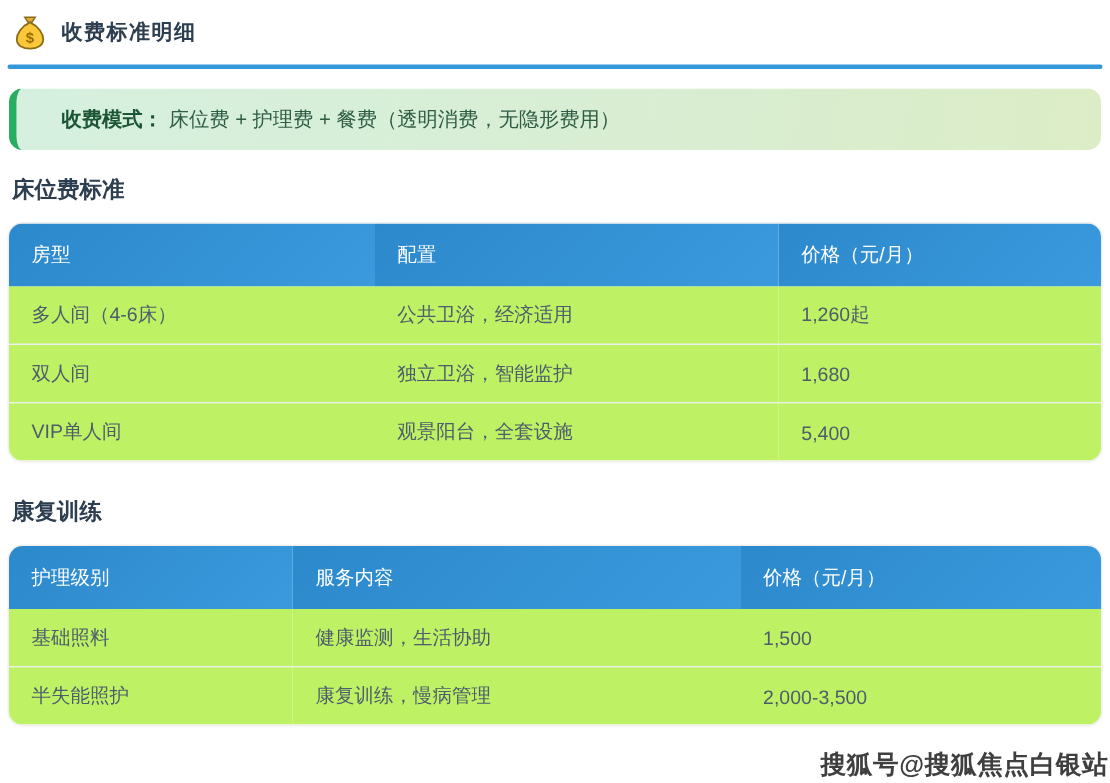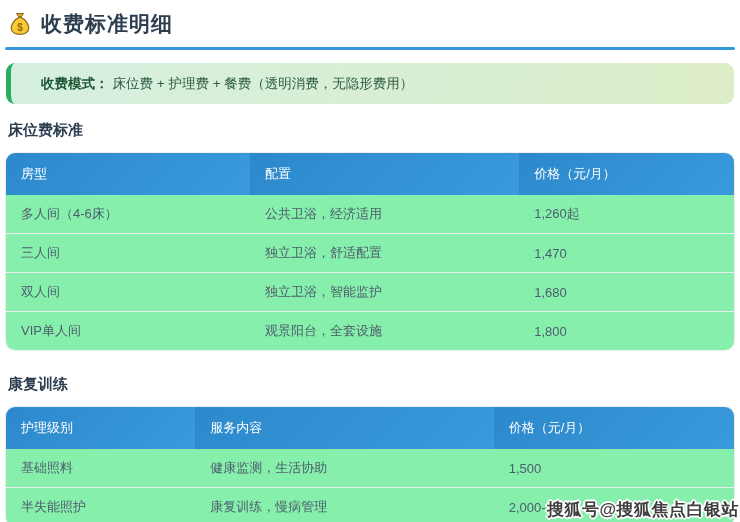--- a/index.html
+++ b/index.html
@@ -12,21 +12,21 @@
     position: relative;
   }
   .page { padding: 8px 5px 0 5px; }
 
   
   .page-header {
     display: flex; align-items: center; gap: 9px;
     padding: 2px 3px 9px 3px;
   }
   .page-title {
-    font-size: 21px; font-weight: bold; color: #2c3e50;
+    font-size: 14px; font-weight: bold; color: #2c3e50;
     letter-spacing: 1px;
   }
   .title-rule {
     height: 3px; background: #3498db; border-radius: 2px;
     margin: 0 0 13px 0;
   }
 
   
   .banner {
     margin: 0 1px 17px 1px;
@@ -56,21 +56,21 @@
     background: linear-gradient(135deg, #2c89cb 0%, #3a9add 100%);
     color: #ffffff;
     font-size: 13px; font-weight: normal;
     text-align: left;
     padding: 12px 14px 12px 15px;
   }
   td {
     font-size: 13px; color: #4e5d6c;
     padding: 10px 14px 10px 15px;
     border-bottom: 1px solid #eceef0;
-    background: #86efac;
+    background: #bef264;
   }
   tr:last-child td { border-bottom: none; }
 
   
   .watermark {
     position: absolute;
     right: 1px; bottom: 1px;
     font-size: 17px; font-weight: bold;
     color: #3f3f3f;
     letter-spacing: 0.5px;
@@ -119,33 +119,28 @@
           <th>价格（元/月）</th>
         </tr>
       </thead>
       <tbody>
         <tr>
           <td>多人间（4-6床）</td>
           <td>公共卫浴，经济适用</td>
           <td>1,260起</td>
         </tr>
         <tr>
-          <td>三人间</td>
-          <td>独立卫浴，舒适配置</td>
-          <td>1,470</td>
-        </tr>
-        <tr>
           <td>双人间</td>
           <td>独立卫浴，智能监护</td>
           <td>1,680</td>
         </tr>
         <tr>
           <td>VIP单人间</td>
           <td>观景阳台，全套设施</td>
-          <td>1,800</td>
+          <td>5,400</td>
         </tr>
       </tbody>
     </table>
   </div>
 
   <div class="section-heading">康复训练</div>
   <div class="table-wrap">
     <table>
       <colgroup>
           <col style="width:26%">

